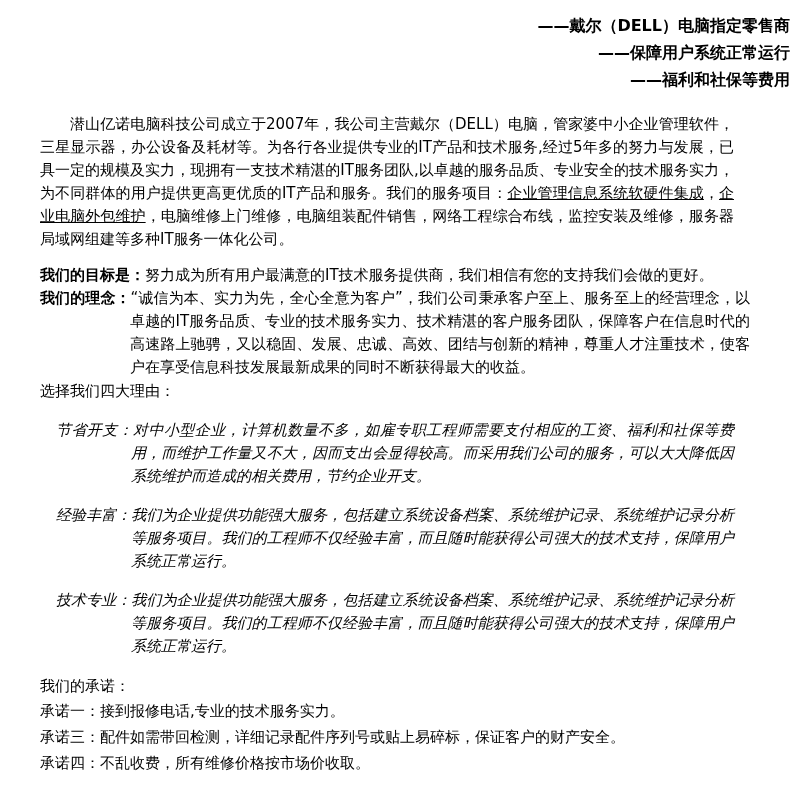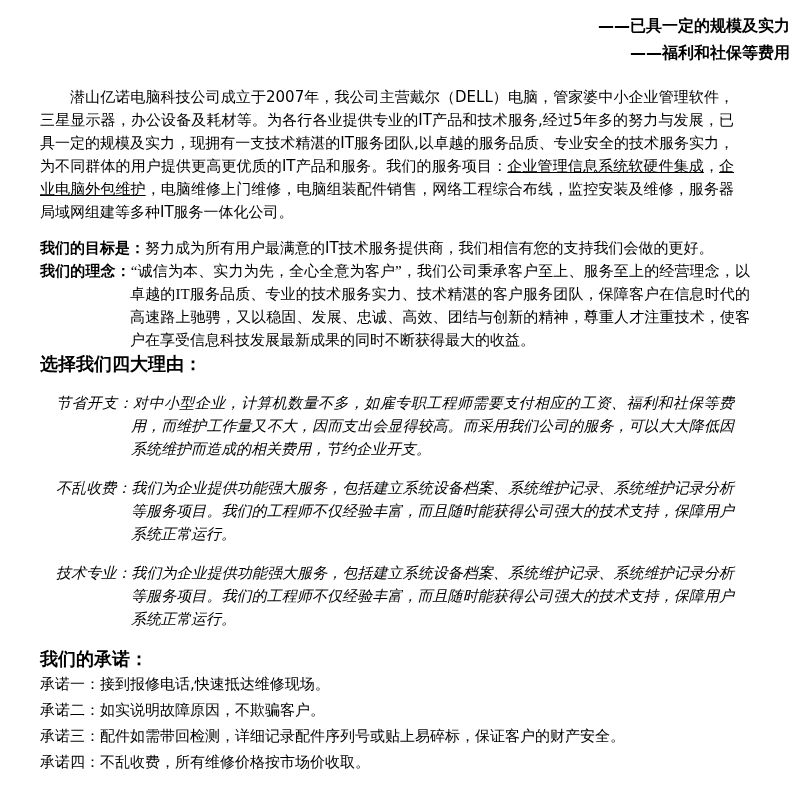--- a/index.html
+++ b/index.html
@@ -12,55 +12,55 @@
   }
   .header{
     text-align:right;padding-right:10px;
     font-weight:bold;font-size:16px;line-height:27px;
   }
   .content{margin:0 50px 0 40px;text-align:justify;}
   .intro{margin:20px 16px 0 0;text-indent:2em;}
   .u{text-decoration:underline;}
   .goal{margin:13px 0 0 0;}
   .lbl{font-weight:bold;}
-  .philosophy{margin:0;padding-left:90px;text-indent:-90px;font-family:Liberation Serif, serif;}
-  .sec-heading{margin:0;font-size:18px;font-weight:bold;line-height:24px;}
+  .philosophy{margin:0;padding-left:90px;text-indent:-90px;}
+  .sec-heading{margin:0;font-size:15px;font-weight:normal;line-height:24px;}
   .reason{margin:16px;padding-left:75px;text-indent:-75px;font-style:italic;}
   .promise{margin:0;line-height:26px;}
   p{margin:0;}
 </style>
 </head>
 <body>
 
 <div class="page">
 
   <div class="header">
-    <div>——已具一定的规模及实力</div>
+    <div>——戴尔（DELL）电脑指定零售商</div>
+    <div>——保障用户系统正常运行</div>
     <div>——福利和社保等费用</div>
   </div>
 
   <div class="content">
 
     <p class="intro"><span>潜山亿诺电脑科技公司成立于2007年，我公司主营戴尔（DELL）电脑，管家婆中小企业管理软件，三星显示器，办公设备及耗材等。为各行各业提供专业的IT产品和技术服务,经过5年多的努力与发展，已具一定的规模及实力，现拥有一支技术精湛的IT服务团队,以卓越的服务品质、专业安全的技术服务实力，为不同群体的用户提供更高更优质的IT产品和服务。我们的服务项目：</span><span class="u">企业管理信息系统软硬件集成</span><span>，</span><span class="u">企业电脑外包维护</span><span>，电脑维修上门维修，电脑组装配件销售，网络工程综合布线，监控安装及维修，服务器局域网组建等多种IT服务一体化公司。</span></p>
 
     <p class="goal"><span class="lbl">我们的目标是：</span><span>努力成为所有用户最满意的IT技术服务提供商，我们相信有您的支持我们会做的更好。</span></p>
 
     <p class="philosophy"><span class="lbl">我们的理念：</span><span>“诚信为本、实力为先，全心全意为客户”，我们公司秉承客户至上、服务至上的经营理念，以卓越的IT服务品质、专业的技术服务实力、技术精湛的客户服务团队，保障客户在信息时代的高速路上驰骋，又以稳固、发展、忠诚、高效、团结与创新的精神，尊重人才注重技术，使客户在享受信息科技发展最新成果的同时不断获得最大的收益。</span></p>
 
     <p class="sec-heading">选择我们四大理由：</p>
 
     <p class="reason"><span>节省开支：</span><span>对中小型企业，计算机数量不多，如雇专职工程师需要支付相应的工资、福利和社保等费用，而维护工作量又不大，因而支出会显得较高。而采用我们公司的服务，可以大大降低因系统维护而造成的相关费用，节约企业开支。</span></p>
 
-    <p class="reason"><span>不乱收费：</span><span>我们为企业提供功能强大服务，包括建立系统设备档案、系统维护记录、系统维护记录分析等服务项目。我们的工程师不仅经验丰富，而且随时能获得公司强大的技术支持，保障用户系统正常运行。</span></p>
+    <p class="reason"><span>经验丰富：</span><span>我们为企业提供功能强大服务，包括建立系统设备档案、系统维护记录、系统维护记录分析等服务项目。我们的工程师不仅经验丰富，而且随时能获得公司强大的技术支持，保障用户系统正常运行。</span></p>
 
     <p class="reason"><span>技术专业：</span><span>我们为企业提供功能强大服务，包括建立系统设备档案、系统维护记录、系统维护记录分析等服务项目。我们的工程师不仅经验丰富，而且随时能获得公司强大的技术支持，保障用户系统正常运行。</span></p>
 
 
     <p class="sec-heading">我们的承诺：</p>
 
-    <p class="promise">承诺一：接到报修电话,快速抵达维修现场。</p>
-    <p class="promise">承诺二：如实说明故障原因，不欺骗客户。</p>
+    <p class="promise">承诺一：接到报修电话,专业的技术服务实力。</p>
     <p class="promise">承诺三：配件如需带回检测，详细记录配件序列号或贴上易碎标，保证客户的财产安全。</p>
     <p class="promise">承诺四：不乱收费，所有维修价格按市场价收取。</p>
 
   </div>
 
 </div>
 
 </body></html>

